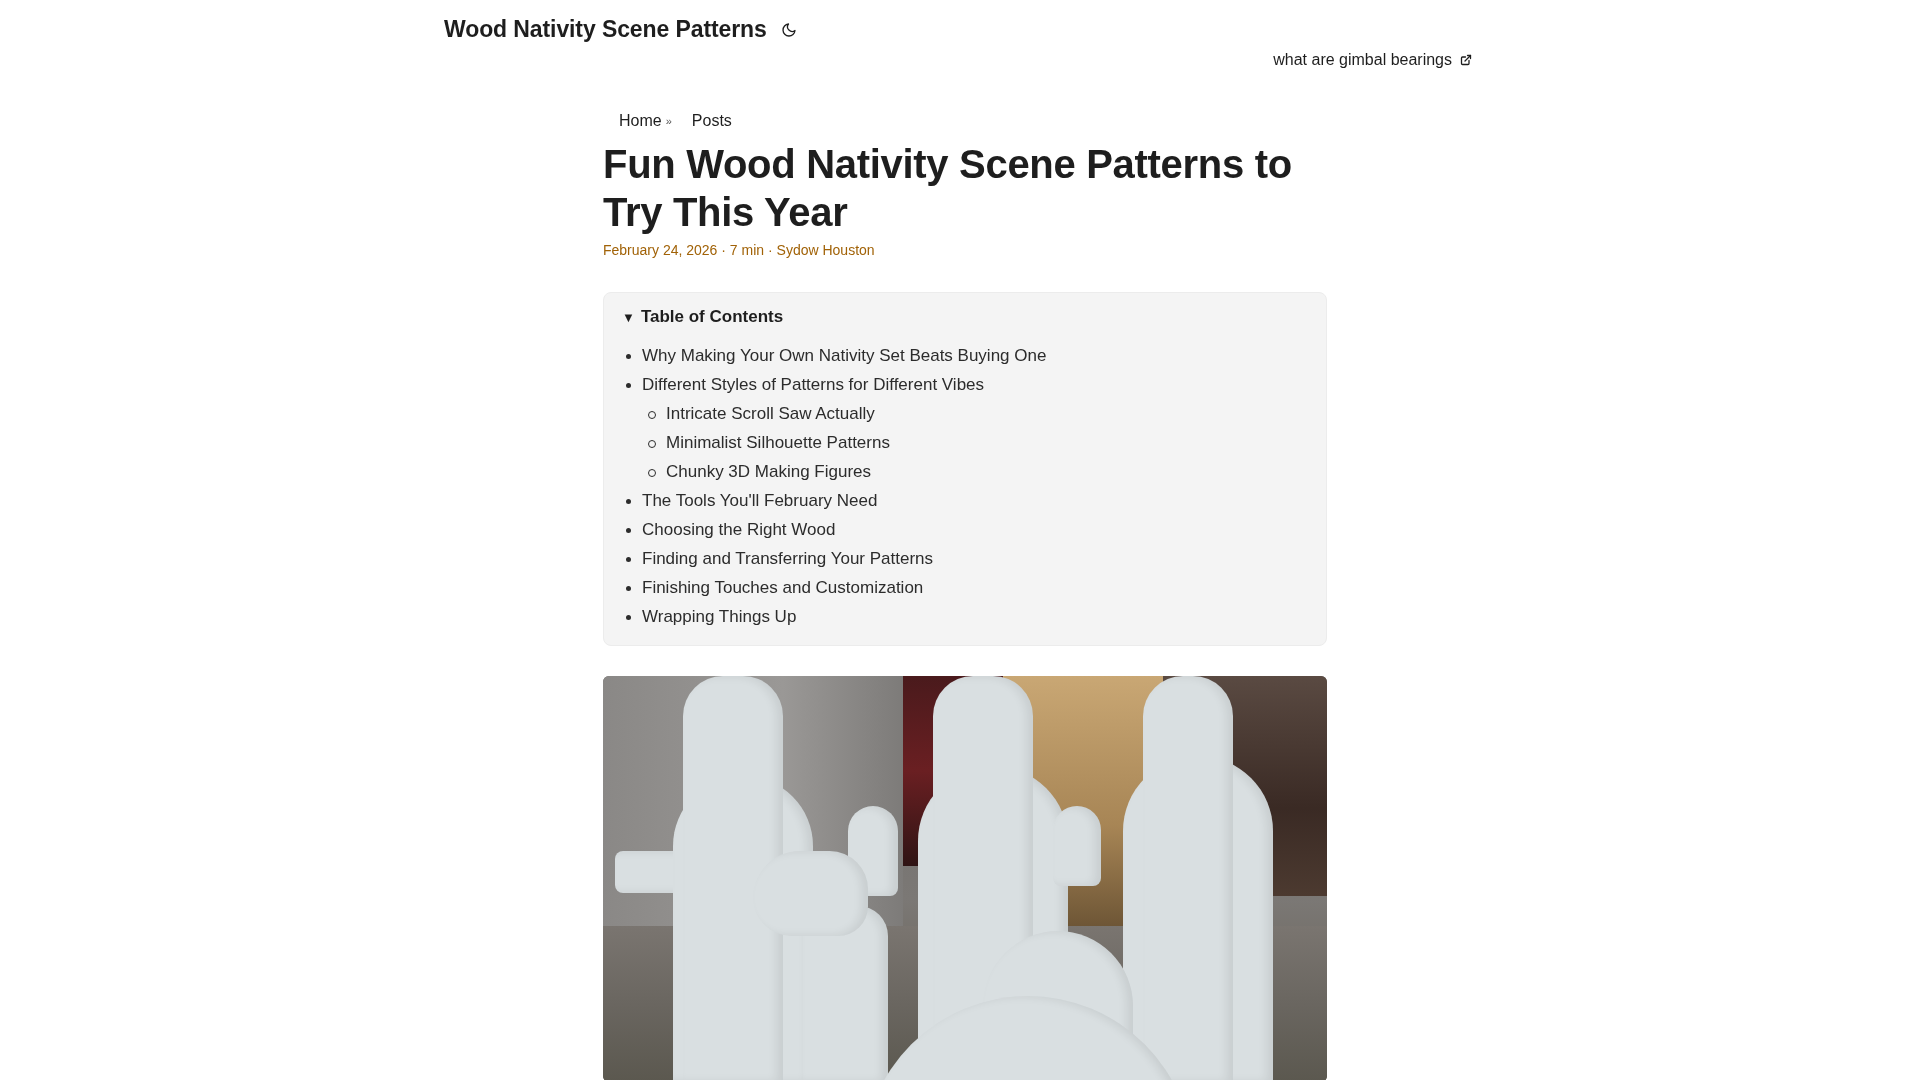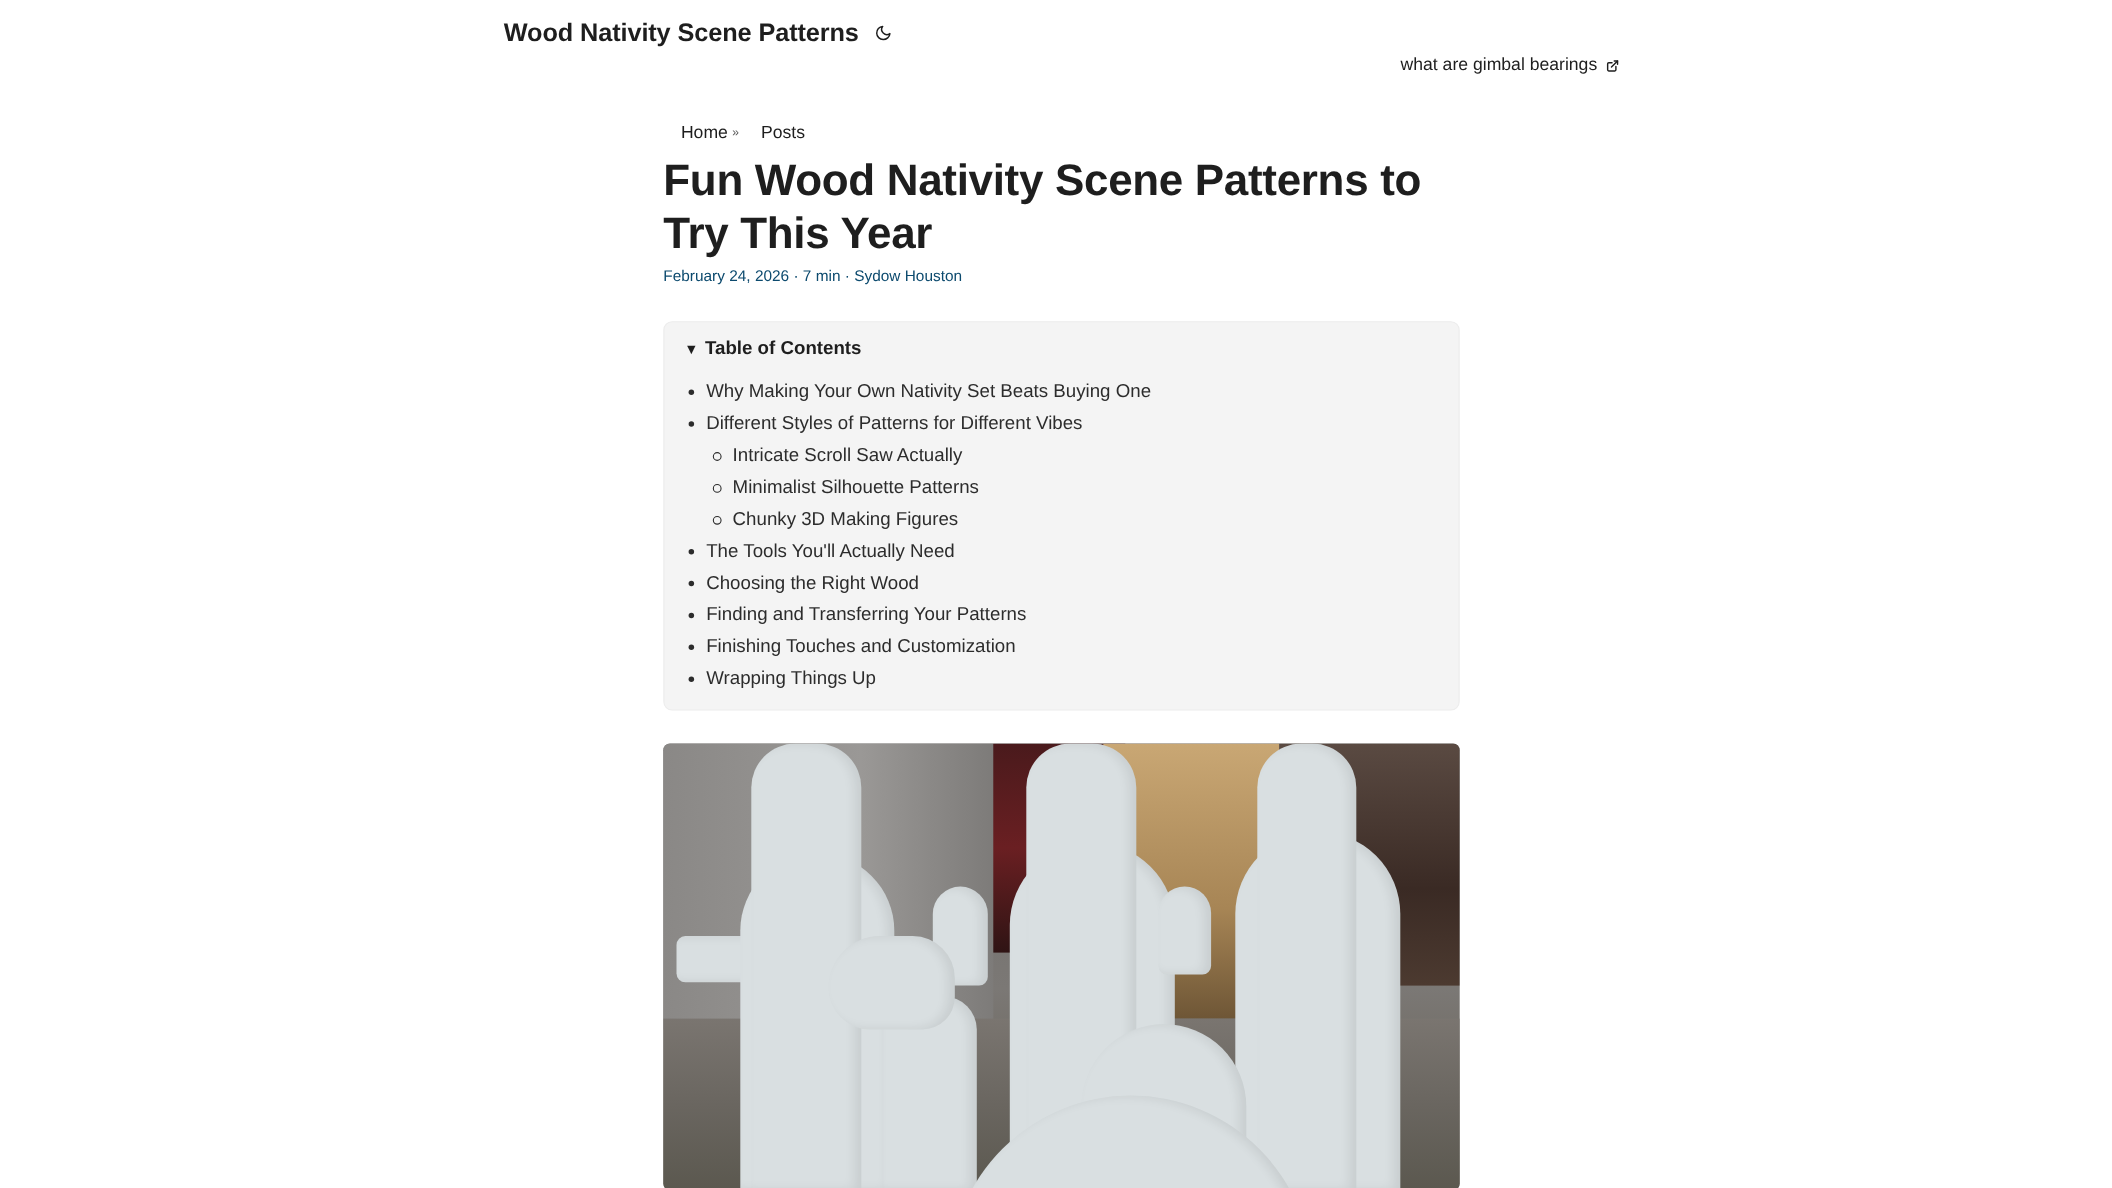--- a/index.html
+++ b/index.html
@@ -1,33 +1,33 @@
 <!DOCTYPE html>
 <html><head>
 <meta charset="utf-8">
 <style>
   * { box-sizing: border-box; margin: 0; padding: 0; }
   html, body { width: 1920px; height: 1080px; overflow: hidden; background: #ffffff; }
   body { font-family: "Liberation Sans", "DejaVu Sans", sans-serif; color: #1e1e1e; position: relative; }
 
   
   .site-header { position: absolute; top: 0; left: 0; width: 1920px; height: 60px; }
-  .logo { position: absolute; left: 458px; top: 16px; display: flex; align-items: center; gap: 12px; }
+  .logo { position: absolute; left: 444px; top: 16px; display: flex; align-items: center; gap: 12px; }
   .logo-text { font-size: 23px; font-weight: 700; color: #1e1e1e; letter-spacing: -0.1px; text-decoration: none; }
   .theme-toggle { width: 20px; height: 20px; display: inline-flex; align-items: center; justify-content: center; cursor: pointer; }
   .header-link { position: absolute; right: 448px; top: 19px; display: flex; align-items: center; gap: 8px; font-size: 16px; color: #1e1e1e; text-decoration: none; margin-top: 32px; }
   .ext-icon { width: 12px; height: 12px; display: inline-flex; }
 
   
   .main { position: absolute; left: 603px; top: 110px; width: 724px; }
   .breadcrumbs { font-size: 16px; color: #1e1e1e; height: 22px; display: flex; align-items: center; gap: 4px; }
   .breadcrumbs a { color: #1e1e1e; text-decoration: none; margin-left: 16px; }
   .breadcrumbs .sep { font-size: 11px; color: #555; }
   .post-title { margin-top: 8px; font-size: 40px; line-height: 48px; font-weight: 700; color: #1e1e1e; letter-spacing: -0.3px; }
-  .post-meta { margin-top: 6px; font-size: 14px; color: #0c4a6e; height: 20px; display: flex; gap: 0; }
+  .post-meta { margin-top: 6px; font-size: 14px; color: #a16207; height: 20px; display: flex; gap: 0; }
 
   .toc { margin-top: 30px; background: #f4f4f4; border: 1px solid #ececec; border-radius: 8px; padding: 12px 16px 14px 18px; width: 724px; }
   .toc-summary { display: flex; align-items: center; gap: 6px; font-size: 17px; font-weight: 700; color: #1e1e1e; height: 24px; cursor: pointer; }
   .toc-caret { font-size: 13px; }
   .toc-list { list-style: none; margin-top: 12px; }
   .toc-item { position: relative; padding-left: 20px; font-size: 17px; line-height: 29px; color: #2c2c2c; }
   .toc-item::before { content: ""; position: absolute; left: 4px; top: 13px; width: 5px; height: 5px; border-radius: 50%; background: #2c2c2c; }
   .toc-item.sub { padding-left: 44px; }
   .toc-item.sub::before { left: 26px; top: 12px; width: 6px; height: 6px; background: transparent; border: 1px solid #2c2c2c; }
   .toc-item a { color: #2c2c2c; text-decoration: none; }
@@ -99,21 +99,21 @@
     <summary class="toc-summary" style="list-style:none">
       <span class="toc-caret">▼</span>
       <span>Table of Contents</span>
     </summary>
     <ul class="toc-list">
       <li class="toc-item"><a>Why Making Your Own Nativity Set Beats Buying One</a></li>
       <li class="toc-item"><a>Different Styles of Patterns for Different Vibes</a></li>
       <li class="toc-item sub"><a>Intricate Scroll Saw Actually</a></li>
       <li class="toc-item sub"><a>Minimalist Silhouette Patterns</a></li>
       <li class="toc-item sub"><a>Chunky 3D Making Figures</a></li>
-      <li class="toc-item"><a>The Tools You'll Actually Need</a></li>
+      <li class="toc-item"><a>The Tools You'll February Need</a></li>
       <li class="toc-item"><a>Choosing the Right Wood</a></li>
       <li class="toc-item"><a>Finding and Transferring Your Patterns</a></li>
       <li class="toc-item"><a>Finishing Touches and Customization</a></li>
       <li class="toc-item"><a>Wrapping Things Up</a></li>
     </ul>
   </details>
 
   <figure class="hero" title="White-painted plywood cutouts of three wise men holding gifts and a kneeling camel in a garage workshop">
     <div class="wall-l"></div>
     <div class="red"></div>

